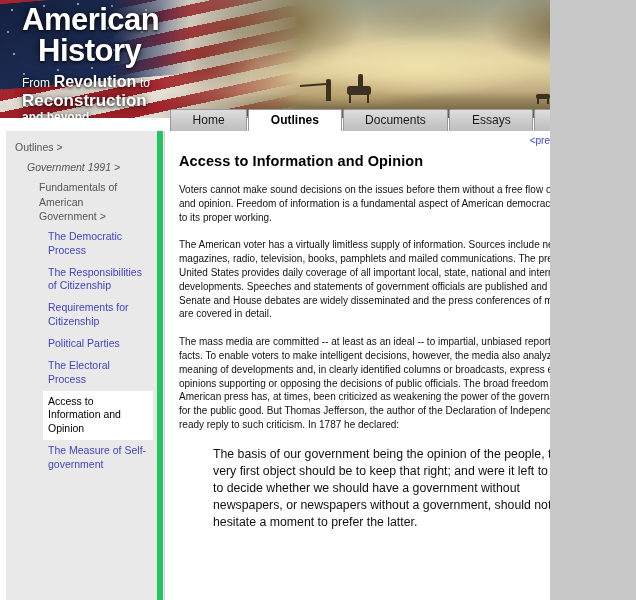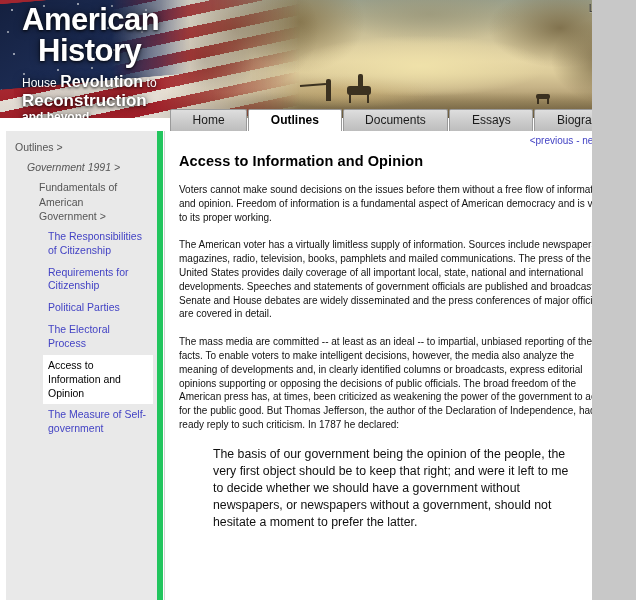--- a/index.html
+++ b/index.html
@@ -7,21 +7,21 @@
   html, body {
     margin: 0; padding: 0;
     width: 636px; height: 600px;
     overflow: hidden;
     background: #c8c8c8;
     font-family: "Liberation Sans", sans-serif;
   }
 
   #page {
     position: relative;
-    width: 592px;
+    width: 550px;
     height: 600px;
     background: #ffffff;
     overflow: hidden;
   }
 
   
   #banner {
     position: absolute;
     left: 0; top: 0;
     width: 636px; height: 118px;
@@ -296,21 +296,21 @@
     <div class="flag">
       <div class="stripes"></div>
       <div class="canton"></div>
       <div class="stars"></div>
     </div>
 
     <div class="banner-title">
       <div class="bt-line1">American</div>
       <div class="bt-line2">History</div>
       <div class="bt-sub">
-        <span class="small">House</span>
+        <span class="small">From</span>
         <span class="big">Revolution</span>
         <span class="small">to</span>
         <div class="big2">Reconstruction</div>
         <div class="last">and beyond</div>
       </div>
     </div>
 
     <div id="loading-indicator">Loading</div>
   </div>
 
@@ -324,20 +324,21 @@
 
   <div id="left-gutter"></div>
 
   <div id="body-wrap">
 
     <aside id="sidebar">
       <div id="sidebar-inner">
           <div class="crumb l1">Outlines &gt;</div>
           <div class="crumb l2">Government 1991 &gt;</div>
           <div class="crumb l3">Fundamentals of American Government &gt;</div>
+          <a class="navlink">The Democratic Process</a>
           <a class="navlink">The Responsibilities of Citizenship</a>
           <a class="navlink">Requirements for Citizenship</a>
           <a class="navlink">Political Parties</a>
           <a class="navlink">The Electoral Process</a>
           <a class="navlink current">Access to Information and Opinion</a>
           <a class="navlink">The Measure of Self-government</a>
         </div>
     </aside>
 
     <main id="content">

